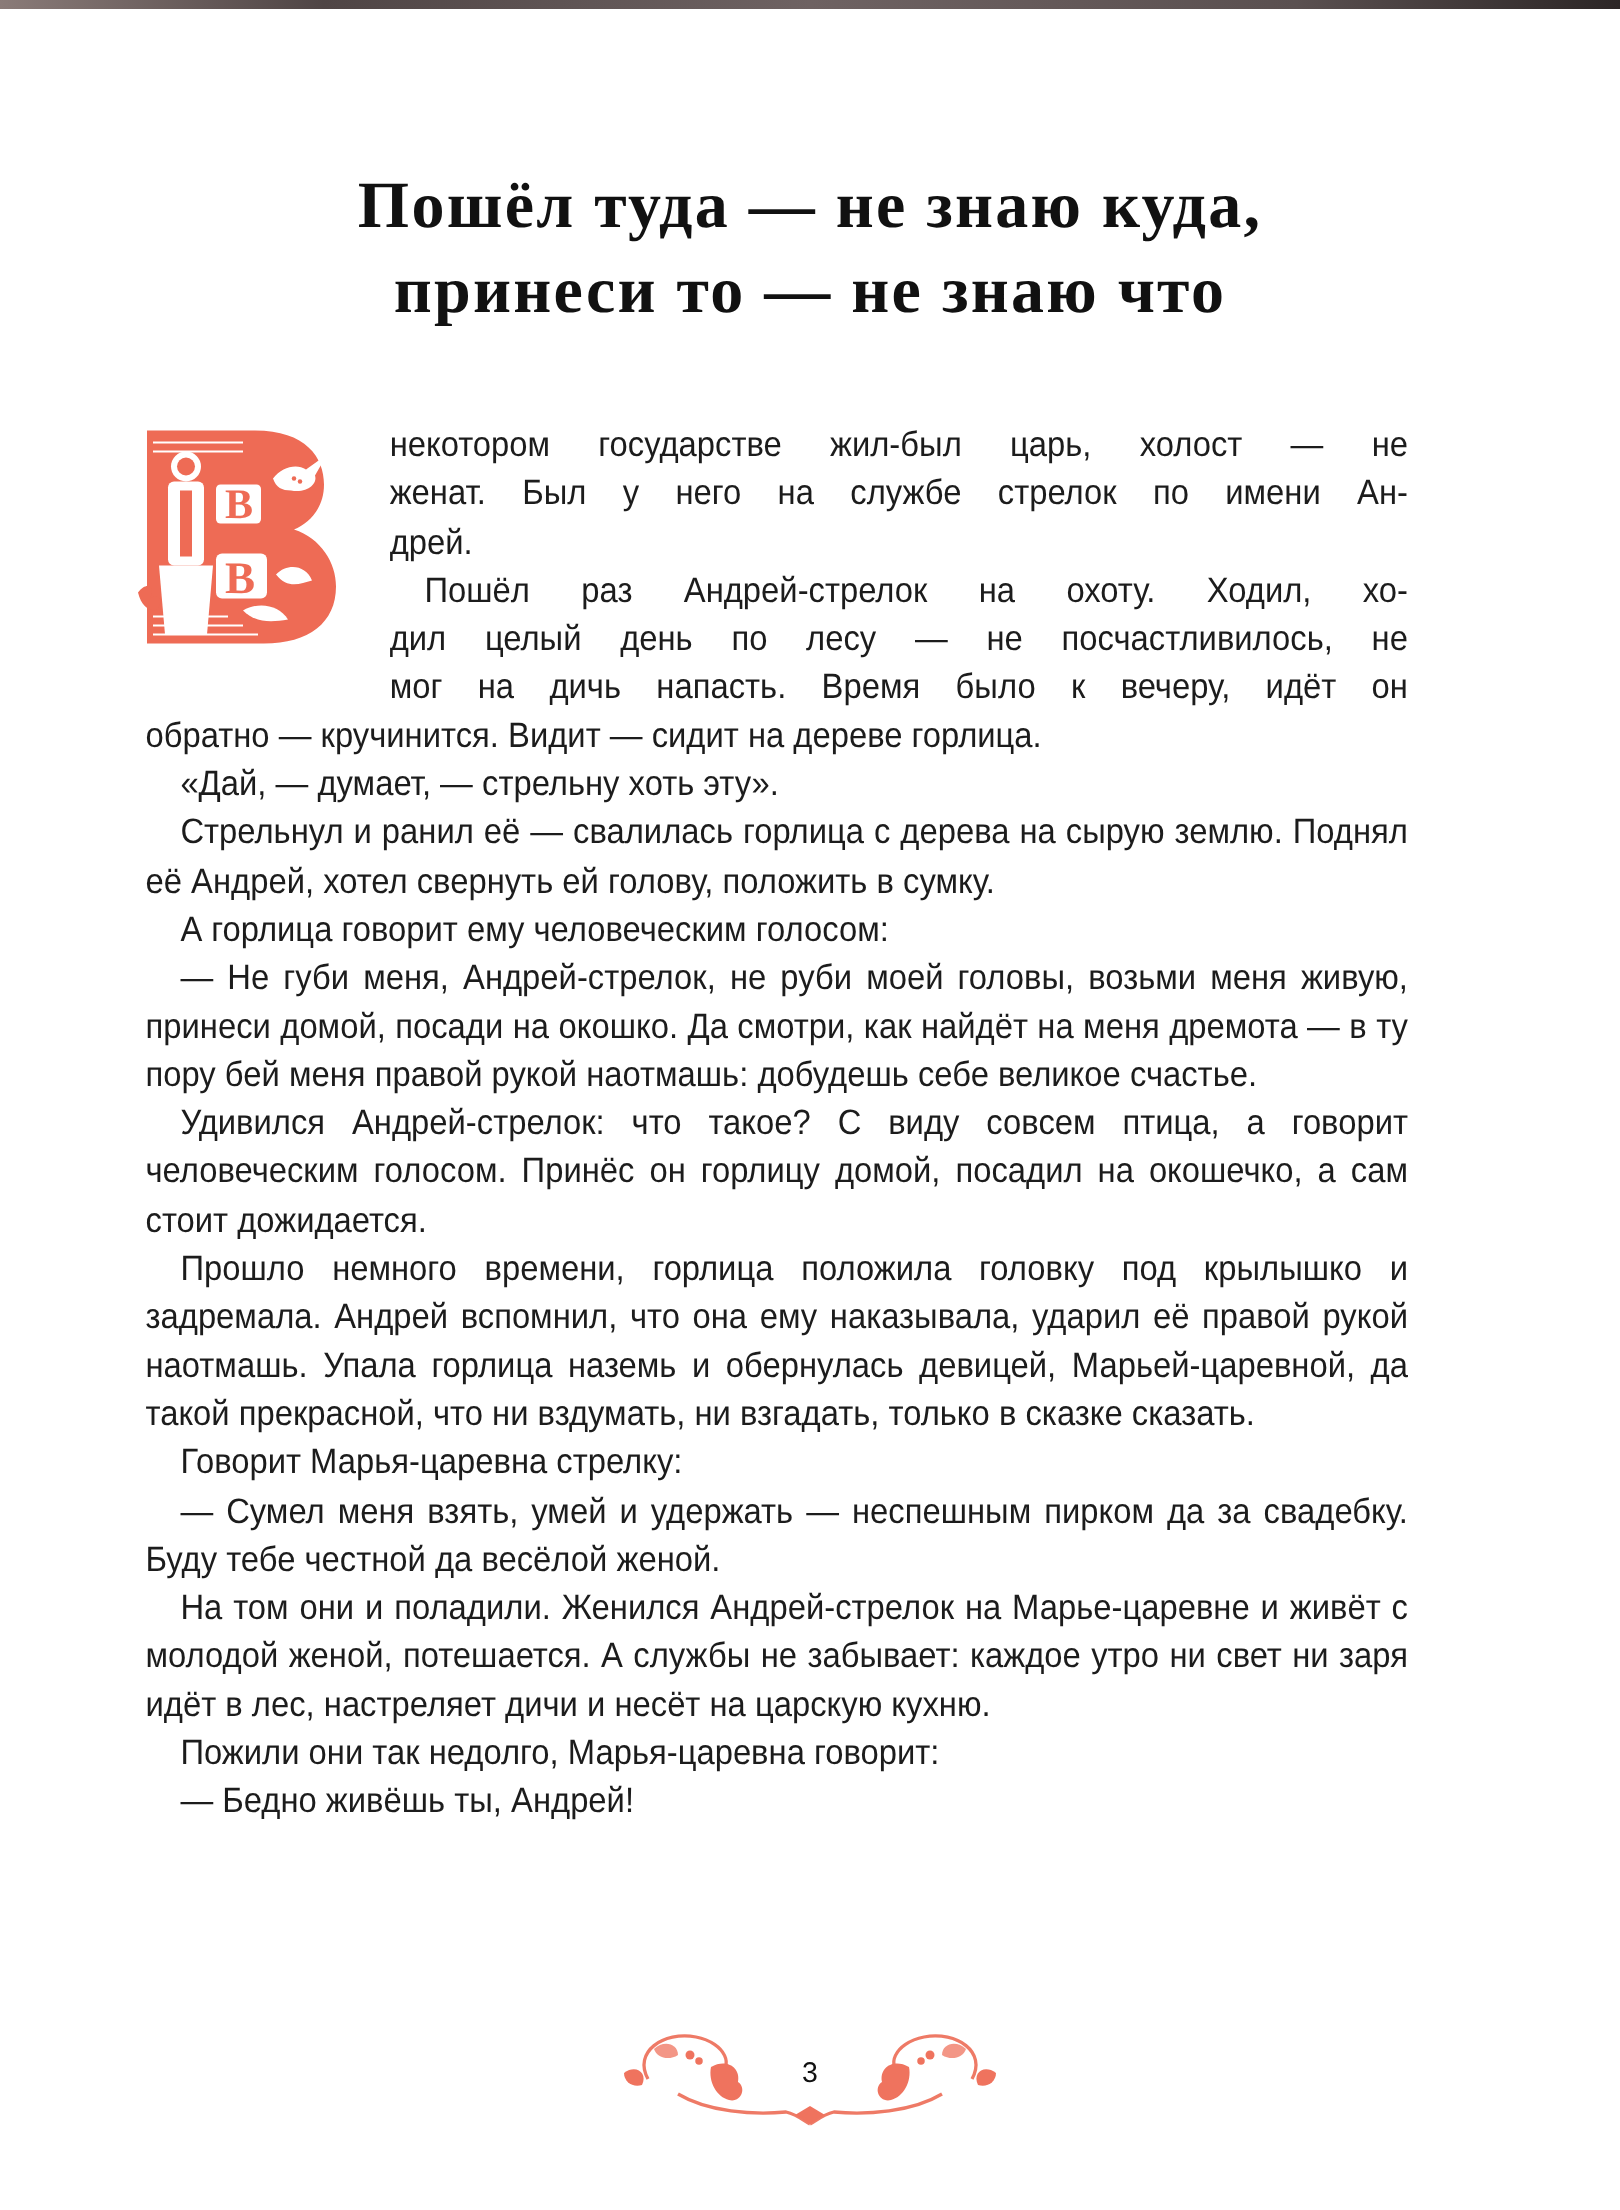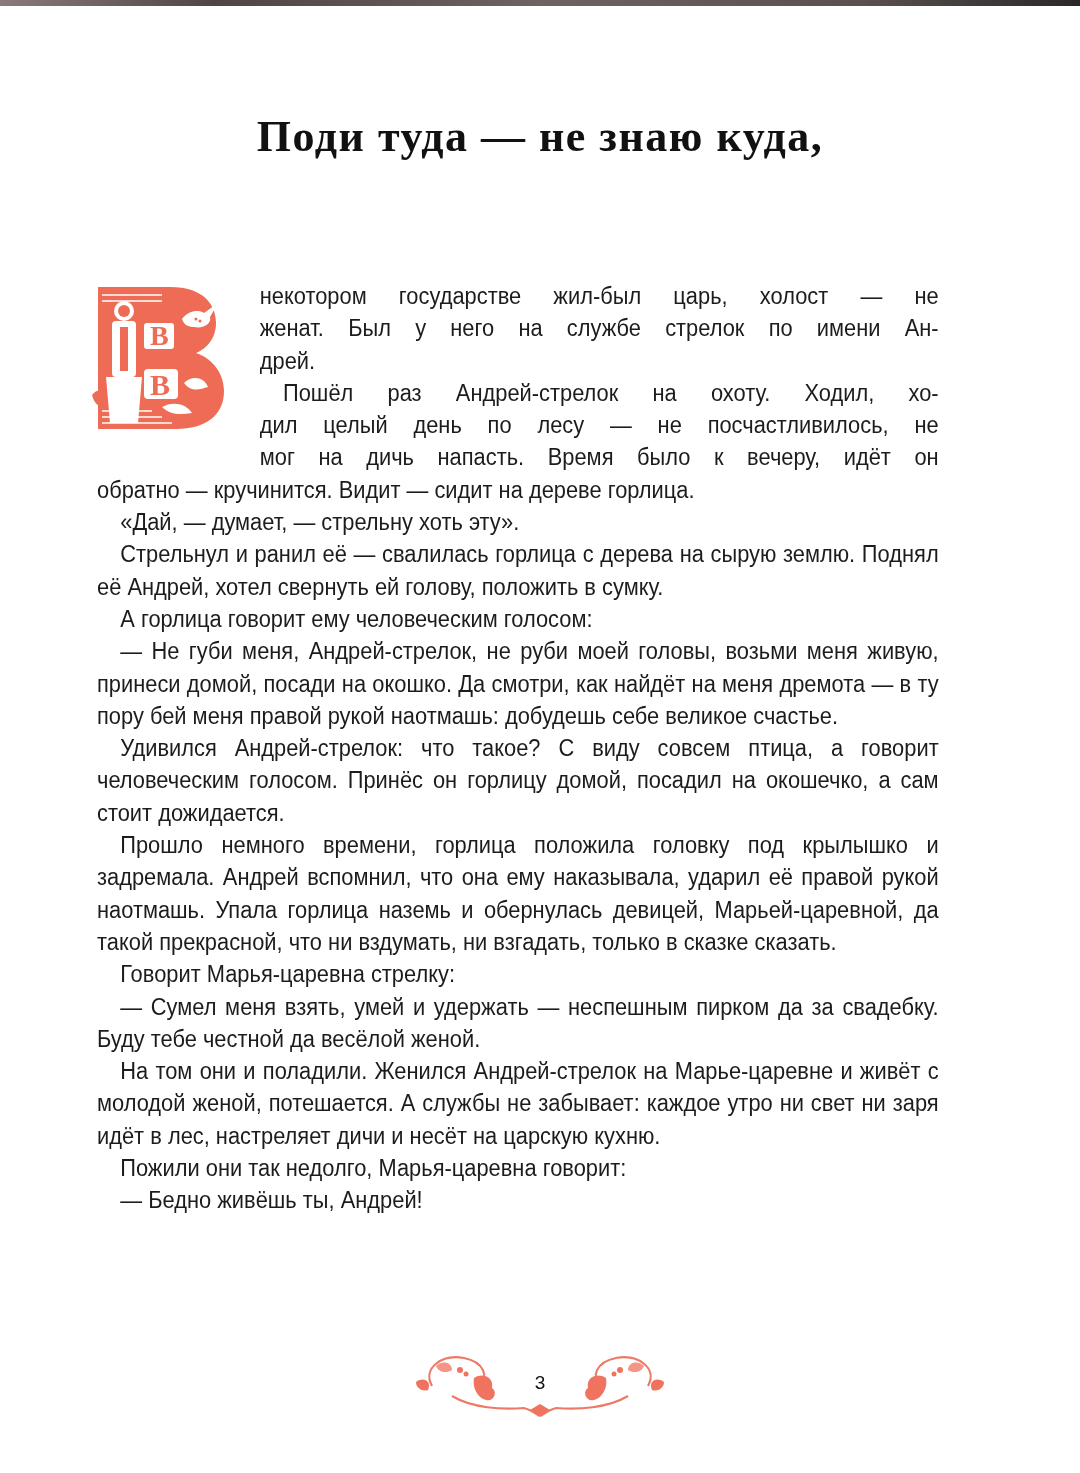--- a/index.html
+++ b/index.html
@@ -38,21 +38,22 @@
     position: absolute; left: 500px; top: 1372px; width: 80px; text-align: center;
     font-size: 19px; color: #111; font-family: "Liberation Sans", sans-serif;
   }
 </style>
 </head>
 <body>
 
 <div class="top-edge"></div>
 
 <h1 class="title" style="margin:0">
-  <span class="line">Поди туда — не знаю куда,</span>
+  <span class="line">Пошёл туда — не знаю куда,</span>
+  <span class="line">принеси то — не знаю что</span>
 </h1>
 
 <svg class="dropcap" viewBox="0 0 136 150">
   <g fill="#ee6b55">
 
     <path d="M6 4 H78 C112 4 124 22 124 40 C124 56 114 66 104 70 C122 76 132 92 132 108 C132 132 114 146 84 146 H6 Z"></path>
   </g>
   <g fill="#ffffff">
 
     <g stroke="#ffffff" stroke-width="1.3">

